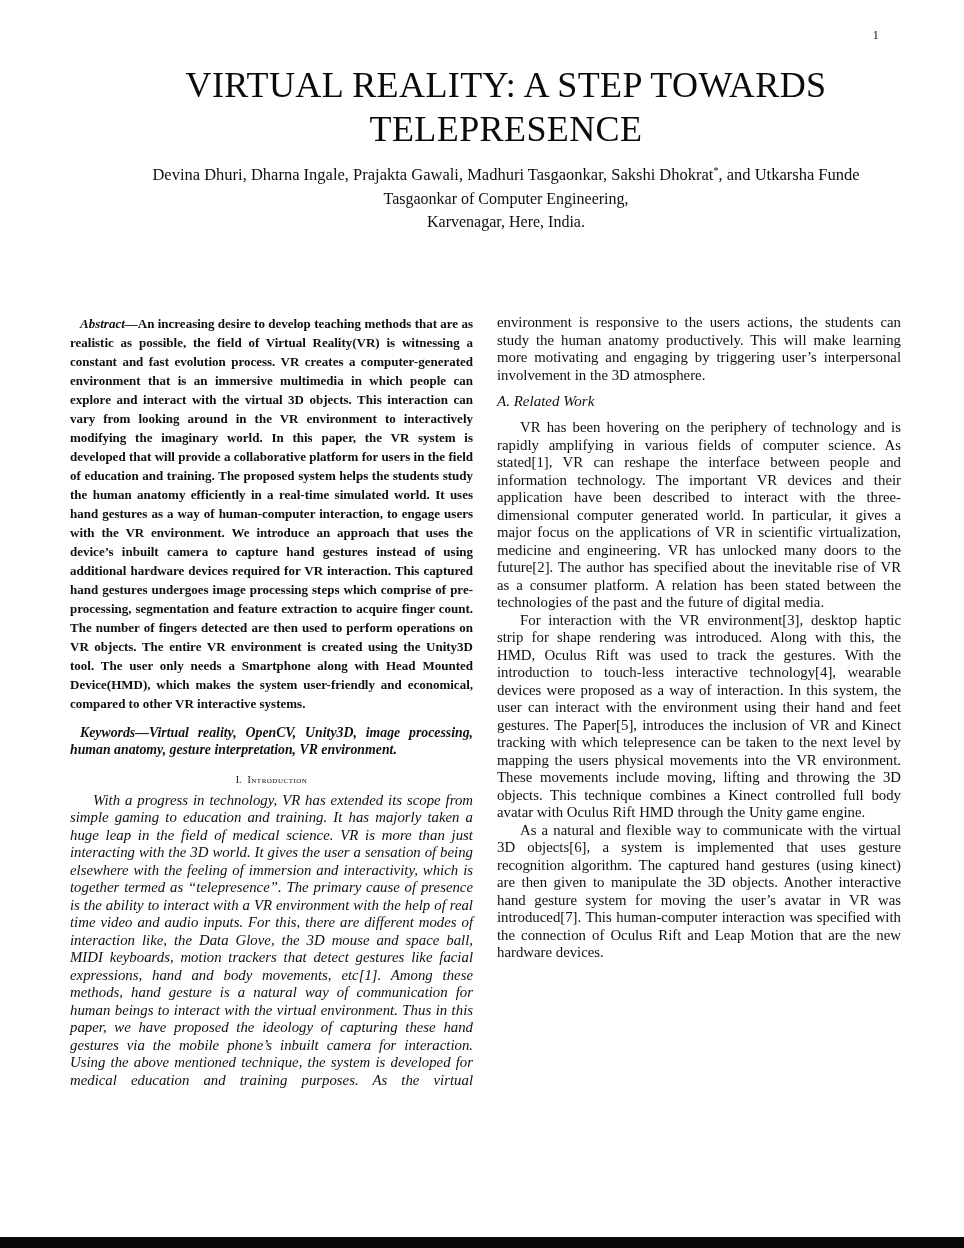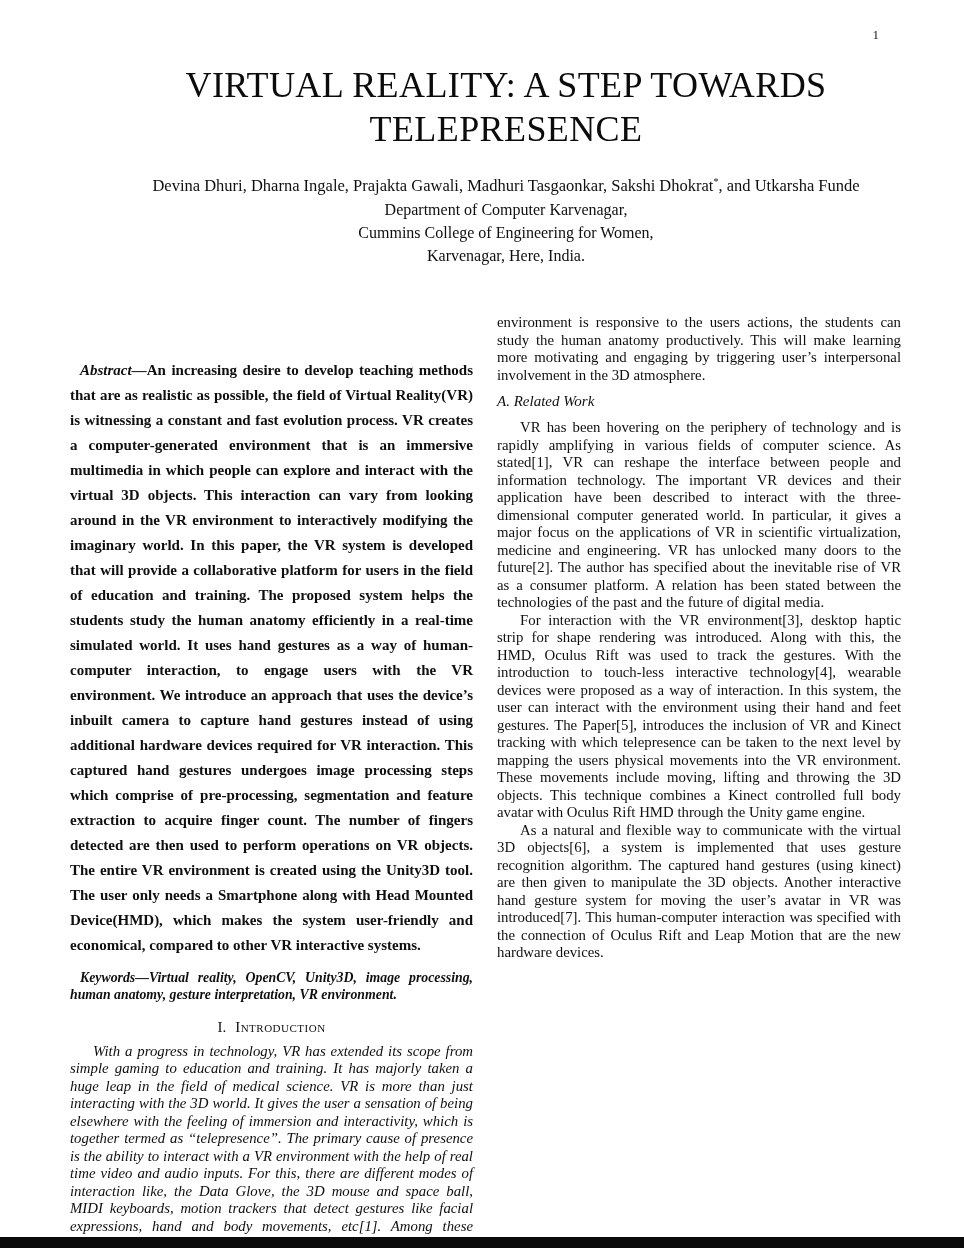--- a/index.html
+++ b/index.html
@@ -21,46 +21,45 @@
   .paper-header {
     position: absolute; top: 63px; left: 0; width: 100%;
     text-align: center;
     padding-left: 48px;
   }
   .title {
     font-size: 36px; font-weight: 400; line-height: 44px;
     letter-spacing: 0.4px; color: #0b0b0b;
   }
   .title-line { display: block; }
-  .authors { margin-top: 25px; font-size: 16.5px; }
+  .authors { margin-top: 14px; font-size: 16.5px; }
   .affil { margin-top: 5px; font-size: 16px; }
   sup { font-size: 10px; vertical-align: super; line-height: 0; }
 
   .col {
     position: absolute; top: 314px;
     text-align: justify;
   }
   .col-left  { left: 70px;  width: 403px; }
   .col-right { left: 497px; width: 404px; }
 
   .abstract {
-    font-weight: 700; font-size: 15px; line-height: 25px;
+    font-weight: 700; font-size: 13px; line-height: 19px;
     text-indent: 10px;
-    margin-top: 44px;
   }
   .abstract-label { font-style: italic; font-weight: 700; }
   .keywords {
     margin-top: 11px;
     font-weight: 700; font-style: italic;
     font-size: 13.8px; line-height: 17.3px;
     text-indent: 10px;
   }
   .sec-heading {
     margin-top: 15px; margin-bottom: 7px;
-    font-size: 15px; font-weight: 400; text-align: center;
+    font-size: 10px; font-weight: 400; text-align: center;
   }
   .sec-num { margin-right: 0.6em; }
   .smallcaps { font-variant: small-caps; letter-spacing: 0.5px; }
 
   .subsec-heading {
     margin-top: 9px; margin-bottom: 9px;
     font-size: 15px; font-weight: 400; font-style: italic;
     text-align: left;
   }
 
@@ -82,22 +81,21 @@
 <div class="page">
 
   <div class="page-number">1</div>
 
   <header class="paper-header">
     <h1 class="title">
       <span class="title-line">VIRTUAL REALITY: A STEP TOWARDS</span>
       <span class="title-line">TELEPRESENCE</span>
     </h1>
     <div class="authors"><span>Devina Dhuri, Dharna Ingale, Prajakta Gawali, Madhuri Tasgaonkar, Sakshi Dhokrat</span><sup>*</sup><span>, and Utkarsha Funde</span></div>
-    <div class="affil">Department of Computer Karvenagar,</div>
-    <div class="affil">Cummins College of Engineering for Women,</div>
+    <div class="affil">Tasgaonkar of Computer Engineering,</div>
     <div class="affil">Karvenagar, Here, India.</div>
   </header>
 
   <section class="col col-left">
     <p class="abstract"><span class="abstract-label">Abstract—</span><span>An increasing desire to develop teaching methods that are as realistic as possible, the field of Virtual Reality(VR) is witnessing a constant and fast evolution process. VR creates a computer-generated environment that is an immersive multimedia in which people can explore and interact with the virtual 3D objects. This interaction can vary from looking around in the VR environment to interactively modifying the imaginary world. In this paper, the VR system is developed that will provide a collaborative platform for users in the field of education and training. The proposed system helps the students study the human anatomy efficiently in a real-time simulated world. It uses hand gestures as a way of human-computer interaction, to engage users with the VR environment. We introduce an approach that uses the device’s inbuilt camera to capture hand gestures instead of using additional hardware devices required for VR interaction. This captured hand gestures undergoes image processing steps which comprise of pre-processing, segmentation and feature extraction to acquire finger count. The number of fingers detected are then used to perform operations on VR objects. The entire VR environment is created using the Unity3D tool. The user only needs a Smartphone along with Head Mounted Device(HMD), which makes the system user-friendly and economical, compared to other VR interactive systems.</span></p>
 
     <p class="keywords"><span>Keywords—</span><span>Virtual reality, OpenCV, Unity3D, image processing, human anatomy, gesture interpretation, VR environment.</span></p>
 
     <h2 class="sec-heading"><span class="sec-num">I.</span><span class="smallcaps">Introduction</span></h2>
 

